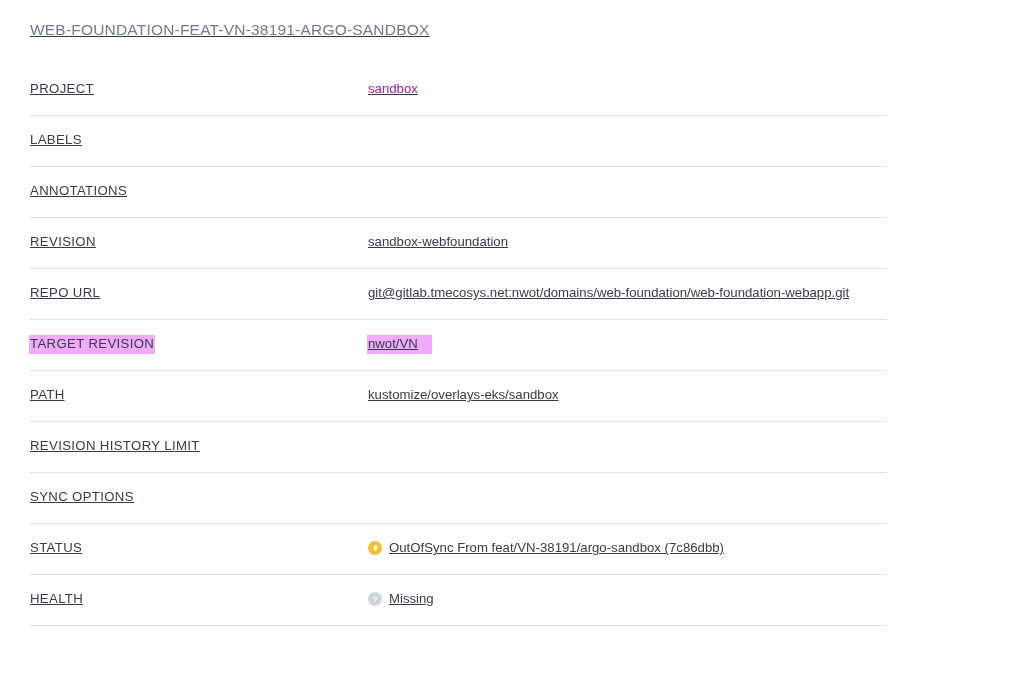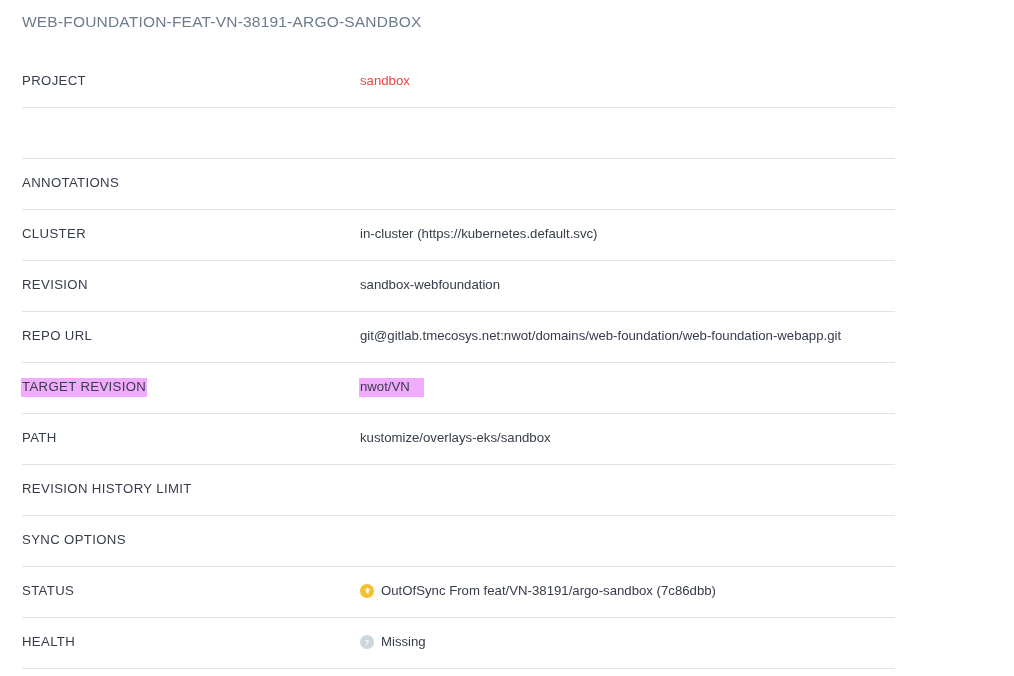--- a/index.html
+++ b/index.html
@@ -13,21 +13,22 @@
     height: 676px;
     overflow: hidden;
     font-family: "Liberation Sans", sans-serif;
     color: #363c4a;
     -webkit-font-smoothing: antialiased;
   }
 
   .app-summary {
     width: 896px;
     box-sizing: border-box;
-    padding: 0;
+    padding: 8px;
+    text-decoration: underline;
   }
 
   
   .page-title {
     font-size: 15.5px;
     font-weight: 400;
     letter-spacing: 0.2px;
     color: #6d7b8d;
     padding: 13px 0 0 22px;
     margin: 0;
@@ -88,21 +89,21 @@
   .row-label .selected,
   .row-value .selected {
     display: inline-block;
     padding: 1px 1px 2px 1px;
     margin: -1px -1px -2px -1px;
   }
   .row-value .selected { padding-right: 14px; }
 
   
   .link {
-    color: #ef4444;
+    color: #a21caf;
     text-decoration: none;
     cursor: pointer;
   }
 
   
   .status-icon {
     width: 14px;
     height: 14px;
     flex: 0 0 14px;
     border-radius: 50%;
@@ -128,29 +129,26 @@
   <h1 class="page-title">WEB-FOUNDATION-FEAT-VN-38191-ARGO-SANDBOX</h1>
 
   <div class="rows">
       <div class="row">
         <div class="row-label">PROJECT</div>
         <div class="row-value">
           <span class="link">sandbox</span>
         </div>
       </div>
       <div class="row">
+        <div class="row-label">LABELS</div>
         <div class="row-value empty"></div>
       </div>
       <div class="row">
         <div class="row-label">ANNOTATIONS</div>
         <div class="row-value empty"></div>
-      </div>
-      <div class="row">
-        <div class="row-label">CLUSTER</div>
-        <div class="row-value">in-cluster (https://kubernetes.default.svc)</div>
       </div>
       <div class="row">
         <div class="row-label">REVISION</div>
         <div class="row-value">sandbox-webfoundation</div>
       </div>
       <div class="row">
         <div class="row-label">REPO URL</div>
         <div class="row-value">git@gitlab.tmecosys.net:nwot/domains/web-foundation/web-foundation-webapp.git</div>
       </div>
       <div class="row">

